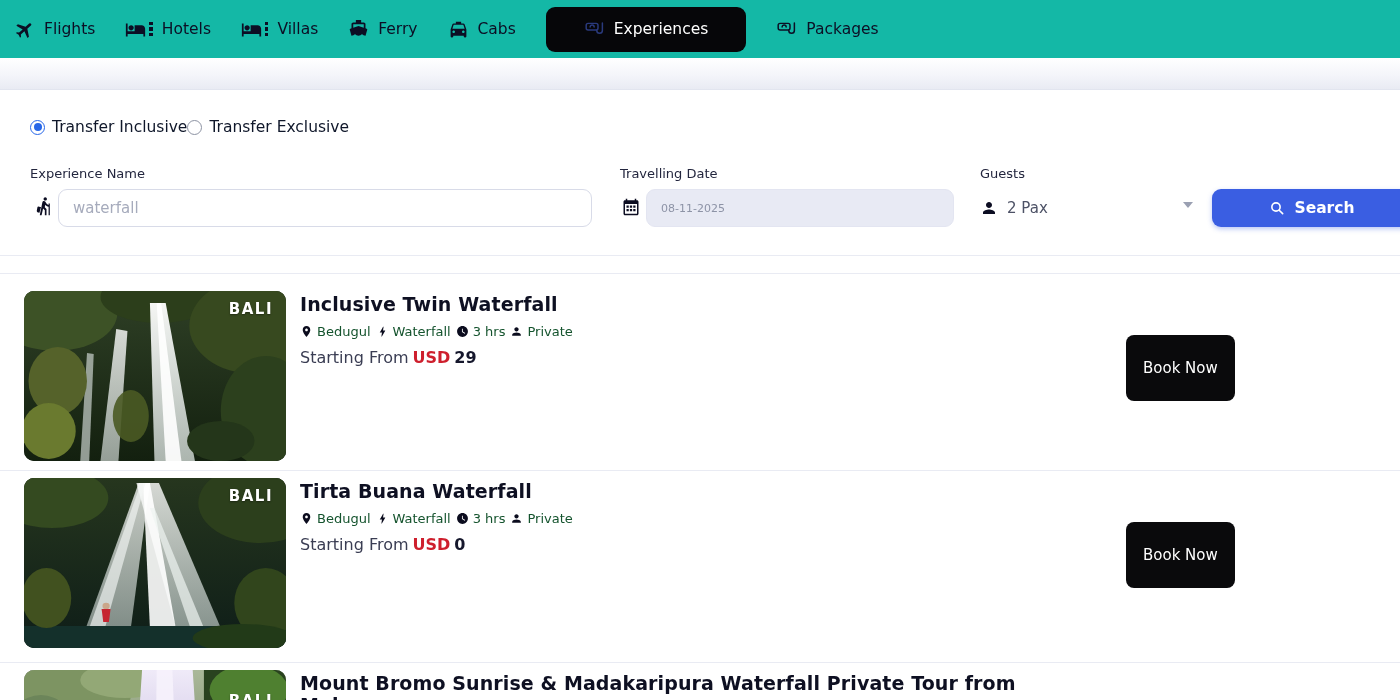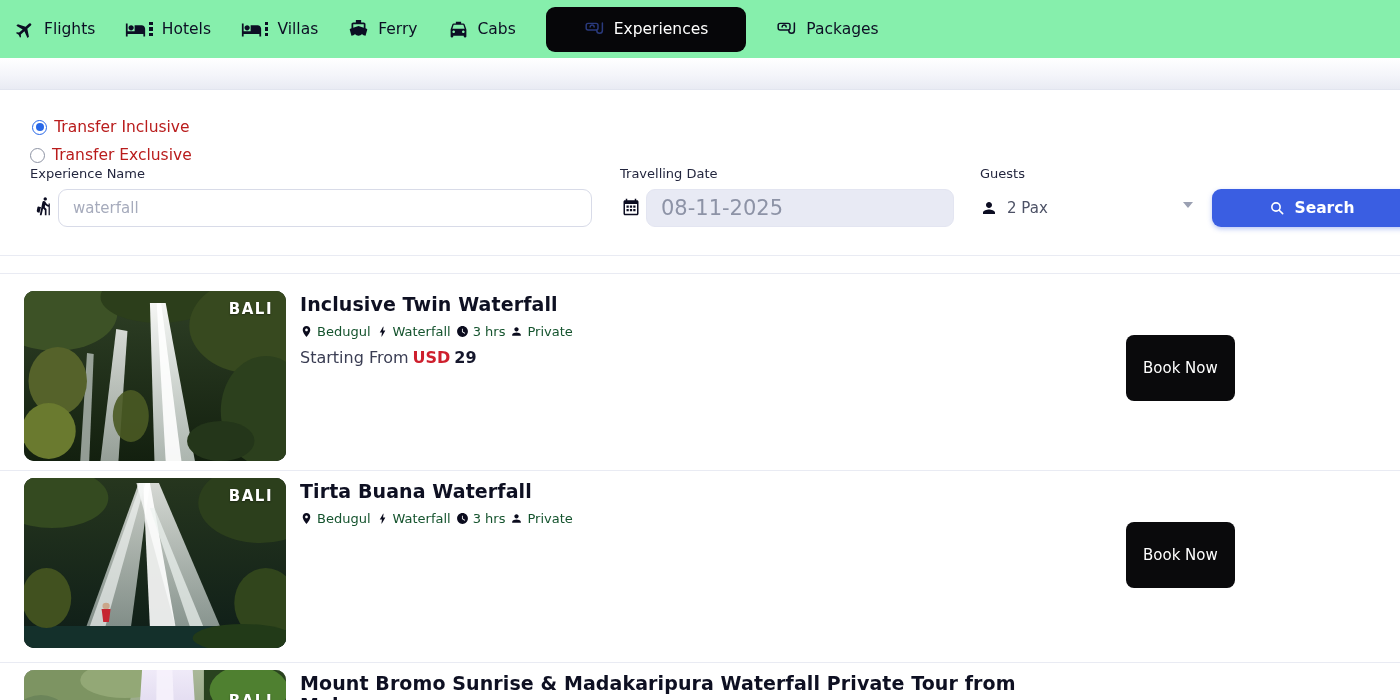--- a/index.html
+++ b/index.html
@@ -1,52 +1,52 @@
 <!DOCTYPE html>
 <html><head>
 <meta charset="utf-8">
 <style>
   * { box-sizing: border-box; margin: 0; padding: 0; }
   html,body { width:1400px; height:700px; overflow:hidden; background:#fff;
     font-family:"DejaVu Sans","Liberation Sans",sans-serif; color:#12142b; }
   #stage { position:relative; width:1400px; height:700px; background:#fff; }
 
   
-  .navbar { position:absolute; top:0; left:0; right:0; height:58px; background:#86efac;
+  .navbar { position:absolute; top:0; left:0; right:0; height:58px; background:#14b8a6;
     display:flex; align-items:center; padding:0 14px; gap:30px; }
   .nav-item { display:flex; align-items:center; gap:9px; font-size:15.5px; font-weight:500;
     color:#0c0e24; cursor:pointer; white-space:nowrap; }
   .nav-item .ic { width:21px; height:21px; }
   .nav-item.active { background:#060609; color:#fff; border-radius:9px; padding:12px 38px; }
   .nav-item.active .ic { color:#2a3a7d; }
   .beddots { display:flex; flex-direction:column; gap:2px; margin-left:-6px; }
   .beddots i { width:3.5px; height:3.5px; background:currentColor; display:block; }
 
   
   .band { position:absolute; top:58px; left:0; right:0; height:32px;
     background:linear-gradient(180deg,#ffffff 0%,#f4f5fa 55%,#e9ebf3 100%);
     border-bottom:1px solid #e2e5ef; }
 
   
-  .radio-row { position:absolute; top:118px; left:30px; display:flex; align-items:center; gap:10px;
-    font-size:15.5px; color:#b91c1c; font-weight:500;flex-direction:column; }
+  .radio-row { position:absolute; top:118px; left:30px; display:flex; align-items:center; gap:0;
+    font-size:15.5px; color:#0f172a; font-weight:500; }
   .radio-opt { display:flex; align-items:center; gap:7px; cursor:pointer; }
   .rdot { width:15px; height:15px; border-radius:50%; border:1.6px solid #8d93a3; background:#fff;
     display:inline-flex; align-items:center; justify-content:center; flex:none; }
   .rdot.on { border-color:#2767e8; }
   .rdot.on::after { content:""; width:8px; height:8px; border-radius:50%; background:#2767e8; }
 
   
   .flabel { position:absolute; top:166px; font-size:13px; color:#23263e; font-weight:500;text-align:right; }
   .field-ic { position:absolute; top:196px; width:20px; height:20px; color:#0c0d22; }
   .txt-input { position:absolute; top:189px; height:38px; border:1px solid #d8dbe8; border-radius:9px;
     padding:0 14px; font-size:15px; color:#a6abbc; background:#fff; outline:none; width:534px;
     font-family:inherit; }
   .date-input { position:absolute; top:189px; height:38px; border:1px solid #e3e5f1; border-radius:9px;
-    padding:0 14px; font-size:21px; color:#8d93a6; background:#e8eaf4; outline:none; width:308px;
+    padding:0 14px; font-size:11px; color:#8d93a6; background:#e8eaf4; outline:none; width:308px;
     font-family:inherit; }
   .guests-box { position:absolute; top:189px; left:980px; width:212px; height:38px; display:flex;
     align-items:center; cursor:pointer; }
   .guests-box .ic { width:18px; height:18px; color:#0c0d22; }
   .guests-val { font-size:15px; color:#4d5266; margin-left:9px; }
   .chev { position:absolute; left:203px; top:13px; width:0; height:0; border-left:5px solid transparent;
     border-right:5px solid transparent; border-top:6px solid #9aa0b2; }
   .search-btn { position:absolute; top:189px; left:1212px; width:200px; height:38px; background:#3a5ee2;
     border:none; border-radius:9px; color:#fff; font-size:15.5px; font-weight:600; cursor:pointer;
     display:flex; align-items:center; justify-content:center; gap:9px; font-family:inherit;
@@ -301,20 +301,23 @@
             </svg>
           <b style="font-weight:400">3 hrs</b>
           </span>
         <span>
           <svg class="ic" viewBox="0 0 24 24">
               <path fill="currentColor" d="M12 12c2.21 0 4-1.79 4-4s-1.79-4-4-4-4 1.79-4 4 1.79 4 4 4zm0 2c-2.67 0-8 1.34-8 4v2h16v-2c0-2.66-5.33-4-8-4z"></path>
             </svg>
           <b style="font-weight:400">Private</b>
           </span>
       </div>
+      <div class="price">
+        <span>Starting From</span><span class="cur">USD</span><span class="val">0</span>
+      </div>
     </div>
     <button class="book-btn">Book Now</button>
   </div>
 
   <div class="hline" style="top:662px"></div>
 
   <div class="card" style="top:670px">
     <div class="thumb">
       <svg viewBox="0 0 233 170" preserveAspectRatio="none">
         <defs>

